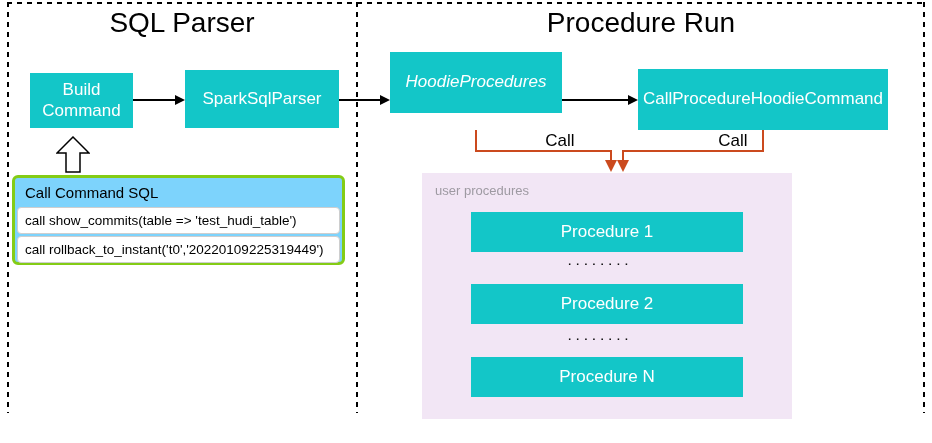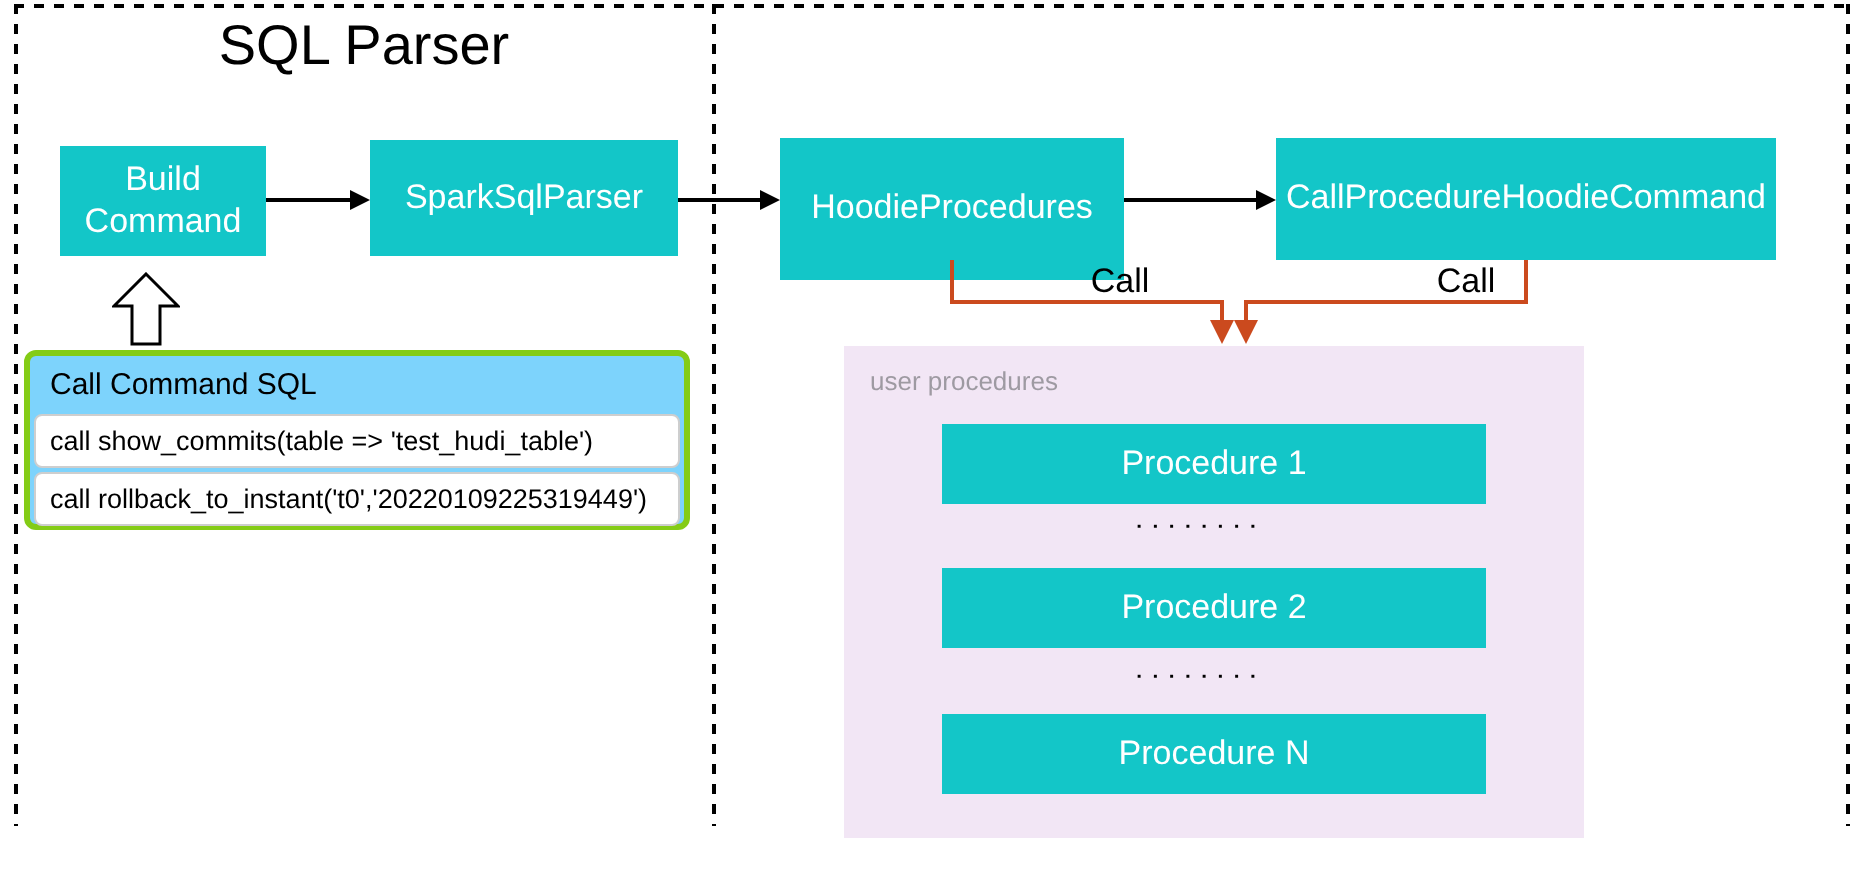--- a/index.html
+++ b/index.html
@@ -44,28 +44,29 @@
 <body>
 
 <div id="canvas">
 
   <div class="abs hdash" style="left:7px;top:2px;width:918px;"></div>
   <div class="abs vdash" style="left:7px;top:2px;height:411px;"></div>
   <div class="abs vdash" style="left:356px;top:2px;height:411px;"></div>
   <div class="abs vdash" style="left:923px;top:2px;height:411px;"></div>
 
   <div class="abs sec-title" style="left:7px;top:7px;width:350px;">SQL Parser</div>
+  <div class="abs sec-title" style="left:357px;top:7px;width:568px;">Procedure Run</div>
 
   <div class="abs tbox" style="left:30px;top:73px;width:103px;height:55px;padding:0 14px;box-sizing:border-box;">
     <span>Build Command</span>
   </div>
   <div class="abs tbox" style="left:185px;top:70px;width:154px;height:58px;">
     <span>SparkSqlParser</span>
   </div>
-  <div class="abs tbox" style="left:390px;top:69px;width:172px;height:71px;">
+  <div class="abs tbox" style="left:390px;top:52px;width:172px;height:61px;font-style:italic;">
     <span>HoodieProcedures</span>
   </div>
   <div class="abs tbox" style="left:638px;top:69px;width:250px;height:61px;">
     <span>CallProcedureHoodieCommand</span>
   </div>
 
   <div class="abs aline" style="left:133px;top:99px;width:43px;"></div>
   <div class="abs ahead-r" style="left:175px;top:95px;"></div>
 
   <div class="abs aline" style="left:339px;top:99px;width:42px;"></div>

